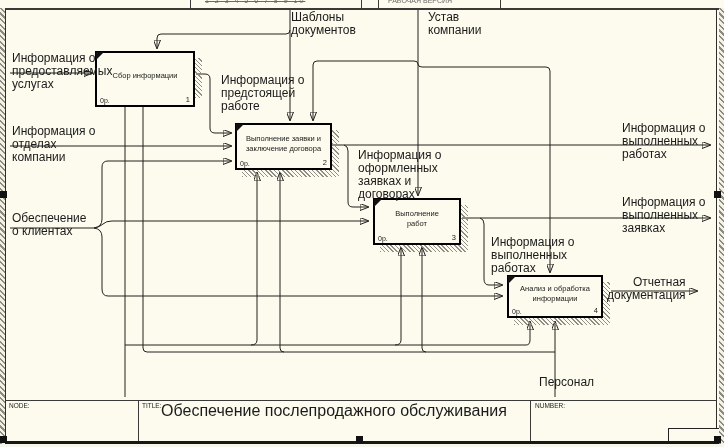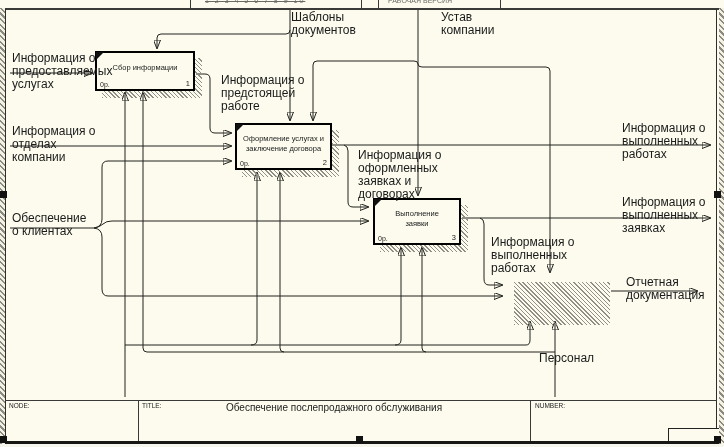--- a/index.html
+++ b/index.html
@@ -28,21 +28,21 @@
   .abox-title{font-size:7.5px;line-height:10px;padding:0 2px;margin-top:-6px;}
   .abox-cost{position:absolute;left:3px;bottom:1px;font-size:7px;}
   .abox-num{position:absolute;right:3px;bottom:1px;font-size:7.5px;}
   .notch{position:absolute;left:-1px;top:-1px;width:0;height:0;
          border-top:8px solid #111;border-right:8px solid transparent;}
   
   .lbl{position:absolute;font-size:12px;line-height:13px;white-space:pre-line;}
   
   .cell-label{position:absolute;font-size:6.5px;color:#222;}
   .node-value{position:absolute;left:5px;top:422px;width:133px;text-align:center;font-size:15px;}
-  .title-value{position:absolute;left:138px;top:402px;width:392px;text-align:center;font-size:10px;}
+  .title-value{position:absolute;left:138px;top:402px;width:392px;text-align:center;font-size:16px;}
   .num-rect{position:absolute;left:668px;top:428px;width:51px;height:13px;border:1px solid #222;background:#fcfbee;}
   .botbar{position:absolute;left:0;top:441px;width:724px;height:3px;background:#171715;}
   .botwhite{position:absolute;left:0;top:444px;width:724px;height:3px;background:#f7f6ee;}
 </style>
 </head>
 <body>
 
 <div class="stage">
 
   <div class="kit">
@@ -94,48 +94,54 @@
     <path d="M251,345 Q257,345 257,340 V173" marker-end="url(#ah)"></path>
     <path d="M395,345 Q401,345 401,340 V248" marker-end="url(#ah)"></path>
 
     <path d="M555,397 V322" marker-end="url(#ah)"></path>
     <path d="M555,352 H147 Q143,352 143,348 V93" marker-end="url(#ah)"></path>
     <path d="M284,352 Q280,352 280,348 V173" marker-end="url(#ah)"></path>
     <path d="M426,352 Q422,352 422,348 V248" marker-end="url(#ah)"></path>
   </svg>
 
   <div class="shadow" style="left:102px;top:58px;width:100px;height:40px;"></div>
-  <div class="abox" style="left:95px;top:51px;width:100px;height:40px;">
+  <div class="abox" style="left:95px;top:51px;width:100px;height:56px;">
     <div class="notch"></div>
     <div class="abox-title">Сбор информации</div>
     <div class="abox-cost">0р.</div>
     <div class="abox-num">1</div>
   </div>
 
   <div class="shadow" style="left:242px;top:130px;width:97px;height:47px;"></div>
   <div class="abox" style="left:235px;top:123px;width:97px;height:47px;">
     <div class="notch"></div>
-    <div class="abox-title">Оформление услугах и заключение договора</div>
+    <div class="abox-title">Выполнение заявки и заключение договора</div>
     <div class="abox-cost">0р.</div>
     <div class="abox-num">2</div>
   </div>
 
   <div class="shadow" style="left:380px;top:205px;width:88px;height:47px;"></div>
   <div class="abox" style="left:373px;top:198px;width:88px;height:47px;">
     <div class="notch"></div>
-    <div class="abox-title" style="max-width:58px;">Выполнение заявки</div>
+    <div class="abox-title" style="max-width:58px;">Выполнение работ</div>
     <div class="abox-cost">0р.</div>
     <div class="abox-num">3</div>
   </div>
 
   <div class="shadow" style="left:514px;top:282px;width:96px;height:43px;"></div>
+  <div class="abox" style="left:507px;top:275px;width:96px;height:43px;">
+    <div class="notch"></div>
+    <div class="abox-title">Анализ и обработка информации</div>
+    <div class="abox-cost">0р.</div>
+    <div class="abox-num">4</div>
+  </div>
 
   <div class="lbl" style="left:291px;top:11px;">Шаблоны
 документов</div>
-  <div class="lbl" style="left:441px;top:11px;">Устав
+  <div class="lbl" style="left:428px;top:11px;">Устав
 компании</div>
   <div class="lbl" style="left:12px;top:52px;">Информация о
 предоставляемых
 услугах</div>
   <div class="lbl" style="left:221px;top:74px;">Информация о
 предстоящей
 работе</div>
   <div class="lbl" style="left:12px;top:125px;">Информация о
 отделах
 компании</div>
@@ -147,23 +153,23 @@
 договорах</div>
   <div class="lbl" style="left:622px;top:122px;">Информация о
 выполненных
 работах</div>
   <div class="lbl" style="left:622px;top:196px;">Информация о
 выполненных
 заявках</div>
   <div class="lbl" style="left:491px;top:236px;">Информация о
 выполненных
 работах</div>
-  <div class="lbl" style="left:626px;top:276px;">Отчетная
+  <div class="lbl" style="left:607px;top:276px;text-align:right;">Отчетная
 документация</div>
-  <div class="lbl" style="left:518px;top:352px;padding-left:21px;">Персонал</div>
+  <div class="lbl" style="left:518px;top:376px;padding-left:21px;">Персонал</div>
 
   <div class="hdiv" style="left:5px;top:400px;width:712px;"></div>
   <div class="vdiv" style="left:138px;top:400px;height:41px;"></div>
   <div class="vdiv" style="left:530px;top:400px;height:41px;"></div>
   <div class="cell-label" style="left:9px;top:402px;">NODE:</div>
   <div class="cell-label" style="left:142px;top:402px;">TITLE:</div>
   <div class="title-value">Обеспечение послепродажного обслуживания</div>
   <div class="cell-label" style="left:535px;top:402px;">NUMBER:</div>
   <div class="num-rect"></div>
   <div class="botbar"></div>

